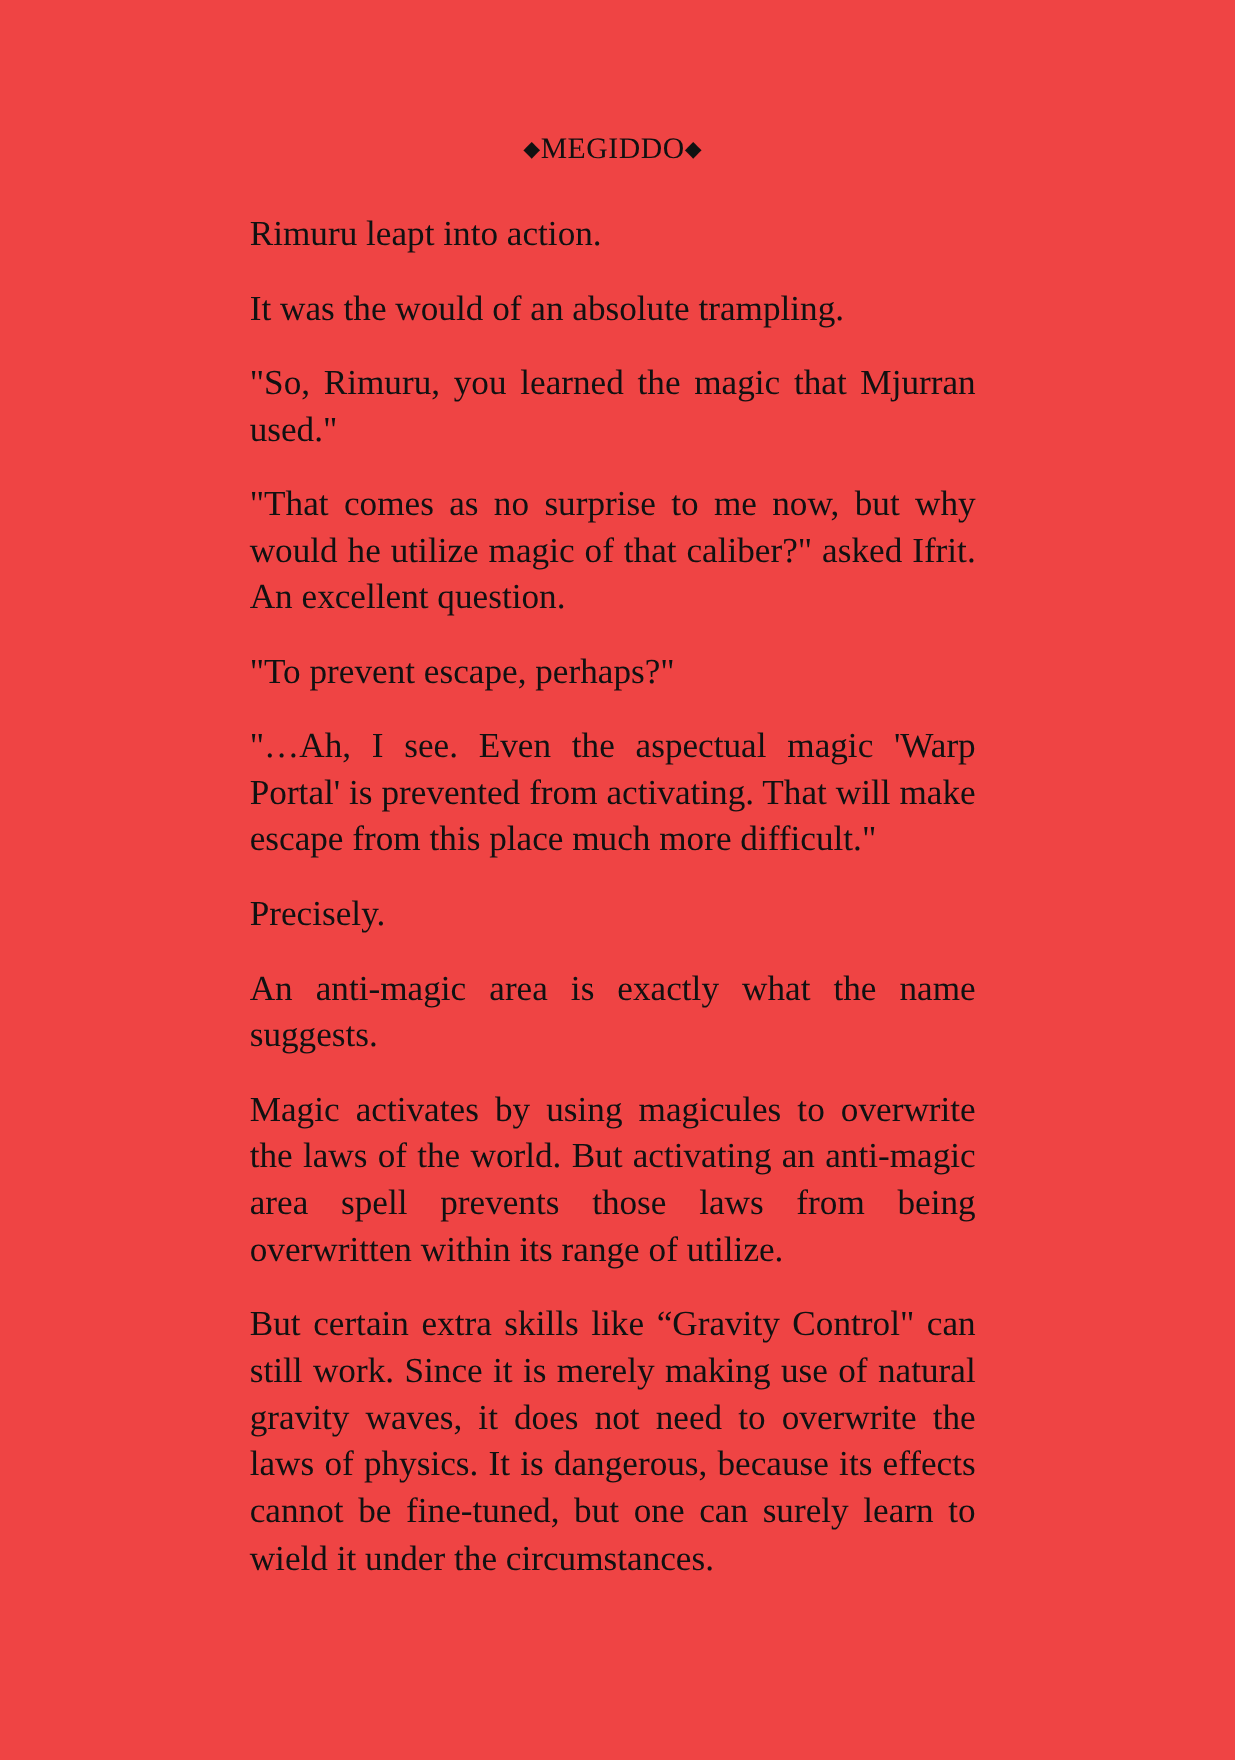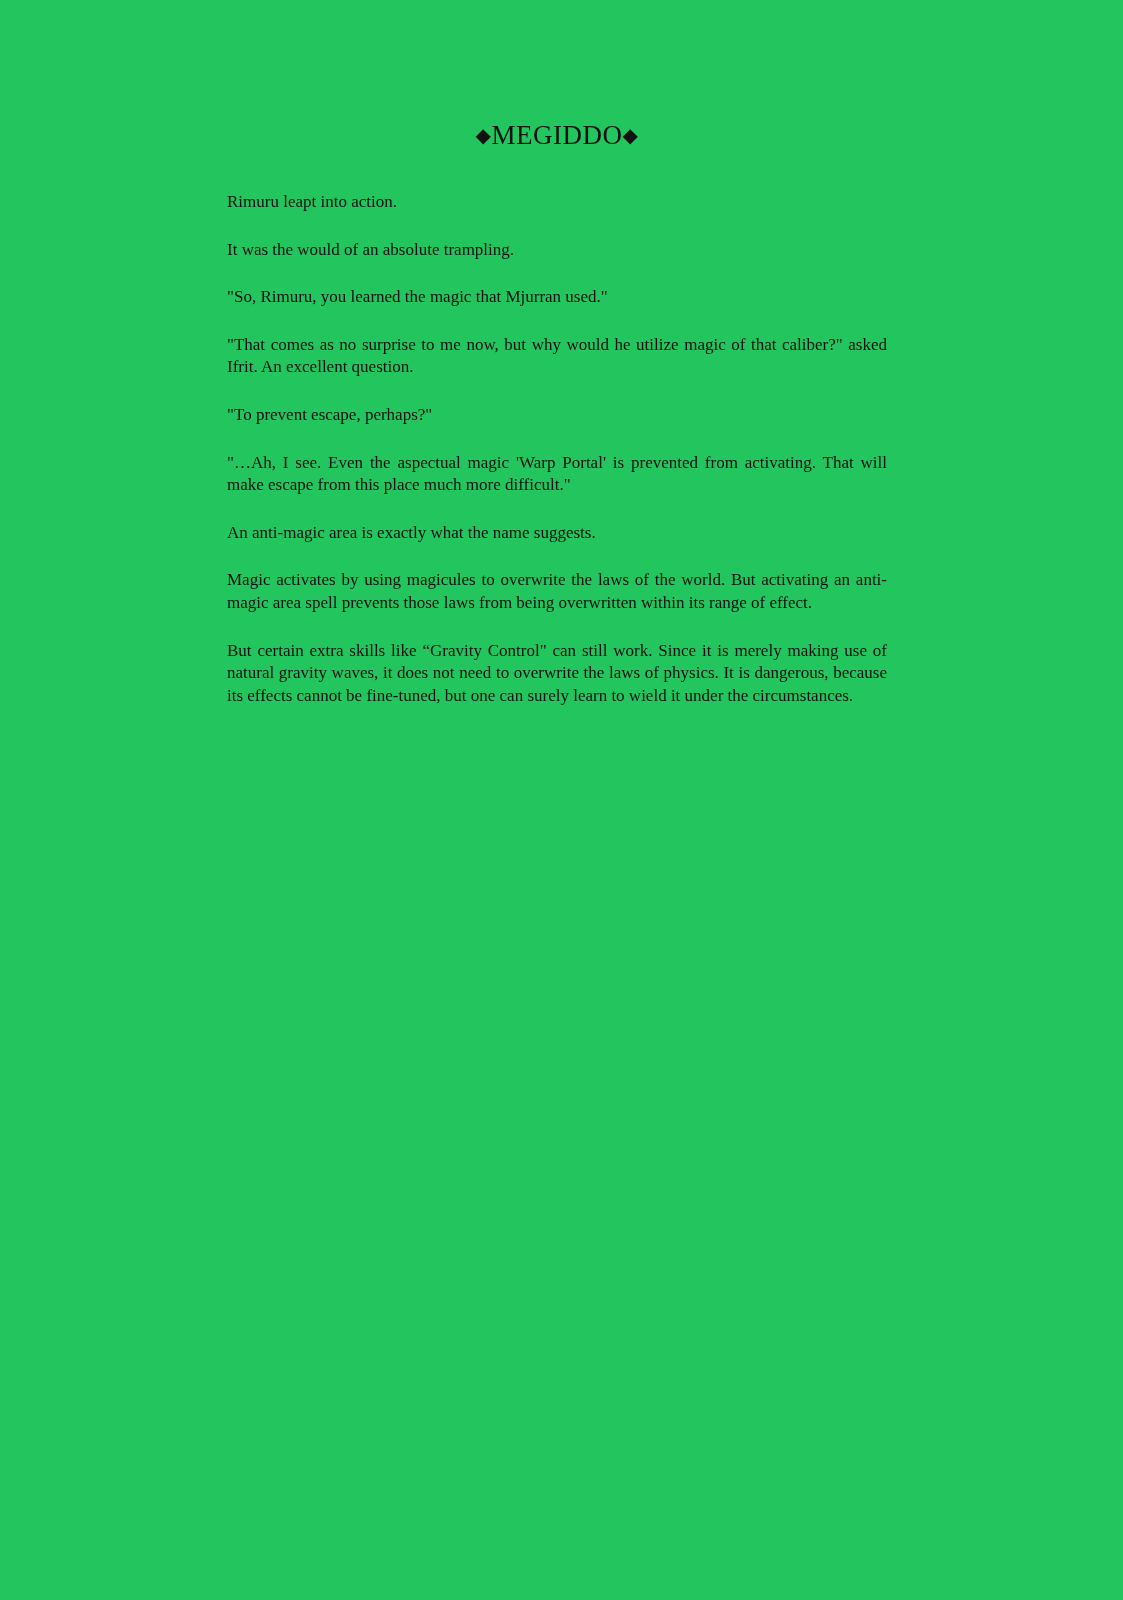--- a/index.html
+++ b/index.html
@@ -5,21 +5,21 @@
   html, body {
     margin: 0;
     padding: 0;
     background: #ffffff;
   }
   .page {
     position: relative;
     width: 1123px;
     height: 1600px;
     margin: 0 auto;
-    background: #22c55e;
+    background: #ef4444;
     box-sizing: border-box;
     font-family: "Liberation Serif", "DejaVu Serif", serif;
     color: #111111;
     overflow: hidden;
   }
   .content {
     position: absolute;
     left: 227px;
     top: 120px;
     width: 660px;
@@ -31,21 +31,21 @@
     margin: 0 0 40px 0;
     font-weight: normal;
     white-space: nowrap;
   }
   .chapter-title .diamond {
     font-size: 20px;
     vertical-align: 2px;
   }
   p.para {
     margin: 10px 0 25px 0;
-    font-size: 17px;
+    font-size: 32px;
     line-height: 1.33;
     text-align: justify;
     text-justify: inter-word;
     hyphens: manual;
   }
   p.para:last-child {
     margin-bottom: 0;
   }
 </style>
 </head>
@@ -55,18 +55,19 @@
   <div class="content">
 
     <h1 class="chapter-title"><span class="diamond">◆</span><span>MEGIDDO</span><span class="diamond">◆</span></h1>
 
     <p class="para">Rimuru leapt into action.</p>
     <p class="para">It was the would of an absolute trampling.</p>
     <p class="para">"So, Rimuru, you learned the magic that Mjurran used."</p>
     <p class="para">"That comes as no surprise to me now, but why would he utilize magic of that caliber?" asked Ifrit. An excellent question.</p>
     <p class="para">"To prevent escape, perhaps?"</p>
     <p class="para">"…Ah, I see. Even the aspectual magic 'Warp Portal' is prevented from activating. That will make escape from this place much more difficult."</p>
+    <p class="para">Precisely.</p>
     <p class="para">An anti-magic area is exactly what the name suggests.</p>
-    <p class="para">Magic activates by using magicules to overwrite the laws of the world. But activating an anti-magic area spell prevents those laws from being overwritten within its range of effect.</p>
+    <p class="para">Magic activates by using magicules to overwrite the laws of the world. But activating an anti-magic area spell prevents those laws from being overwritten within its range of utilize.</p>
     <p class="para">But certain extra skills like “Gravity Control" can still work. Since it is merely making use of natural gravity waves, it does not need to overwrite the laws of physics. It is dangerous, because its effects cannot be fine-tuned, but one can surely learn to wield it under the circumstances.</p>
 
   </div>
 </div>
 
 </body></html>

